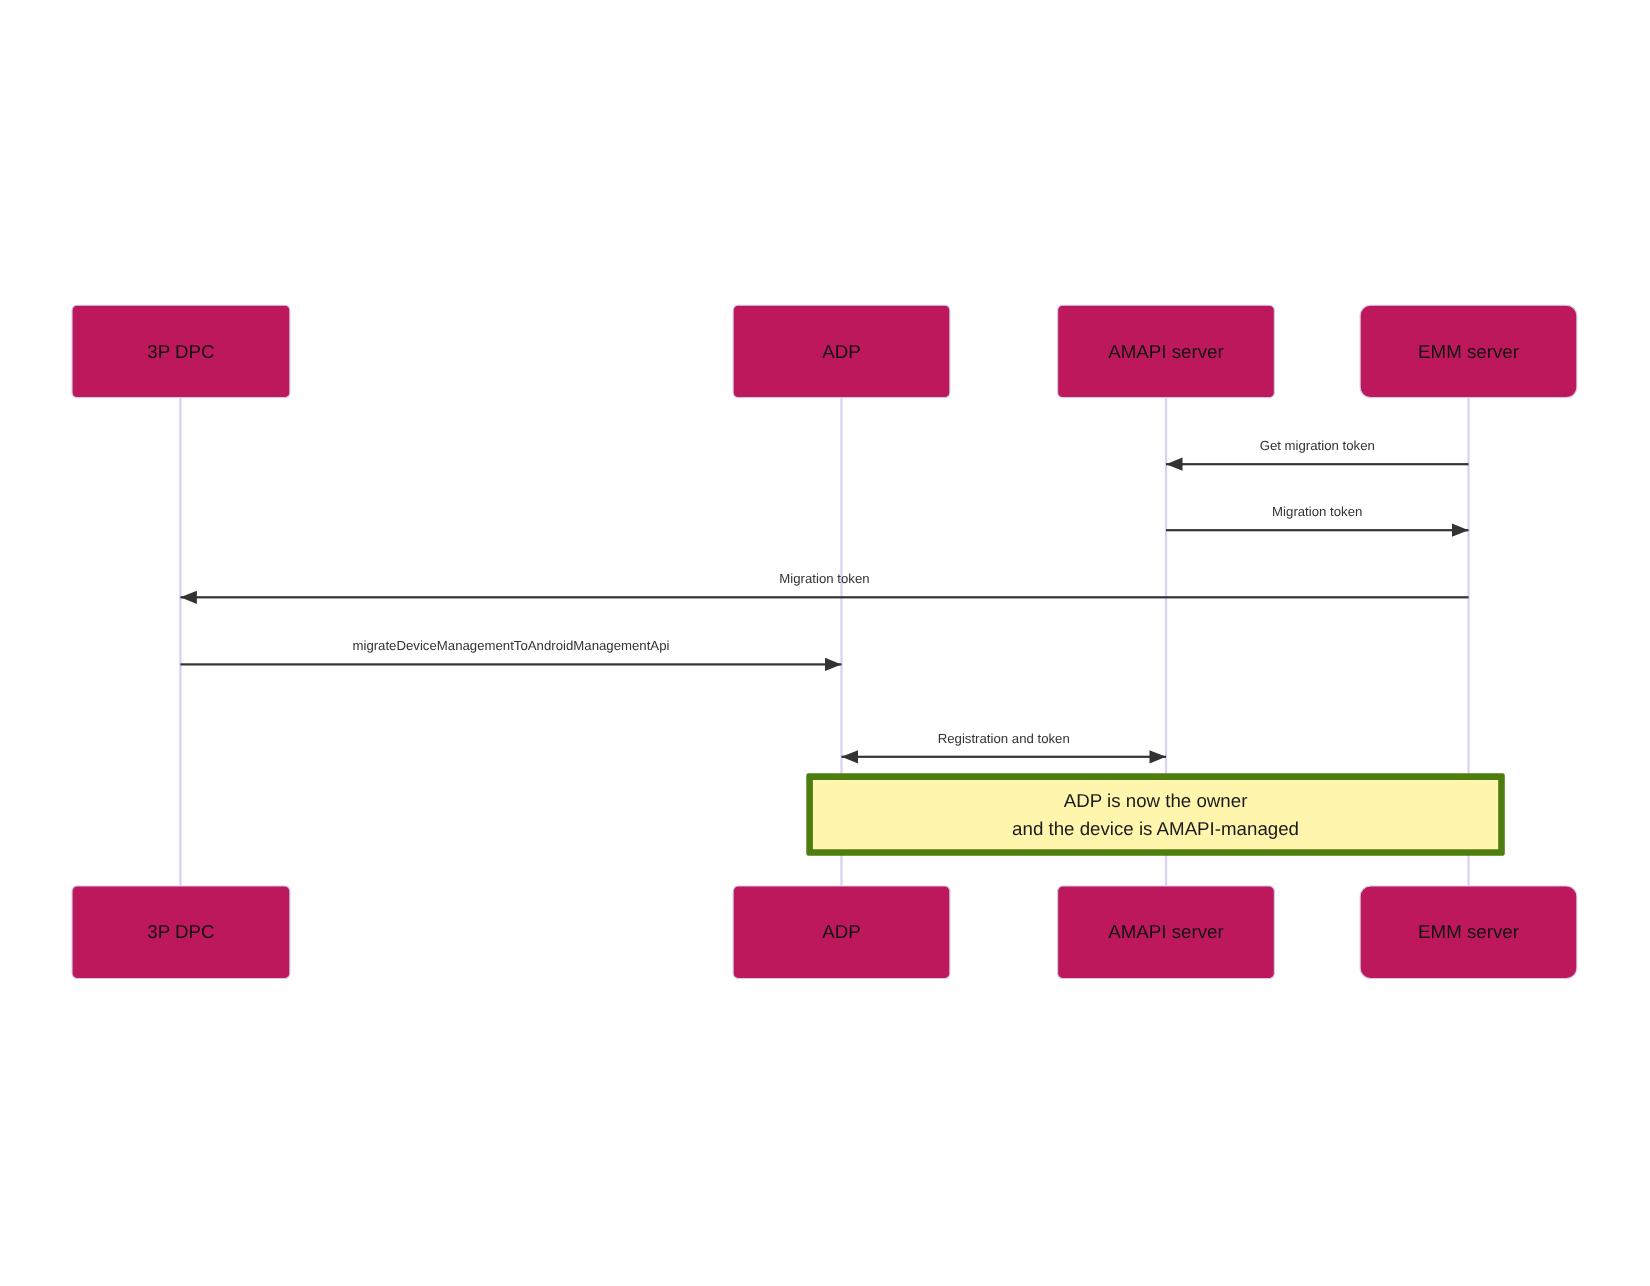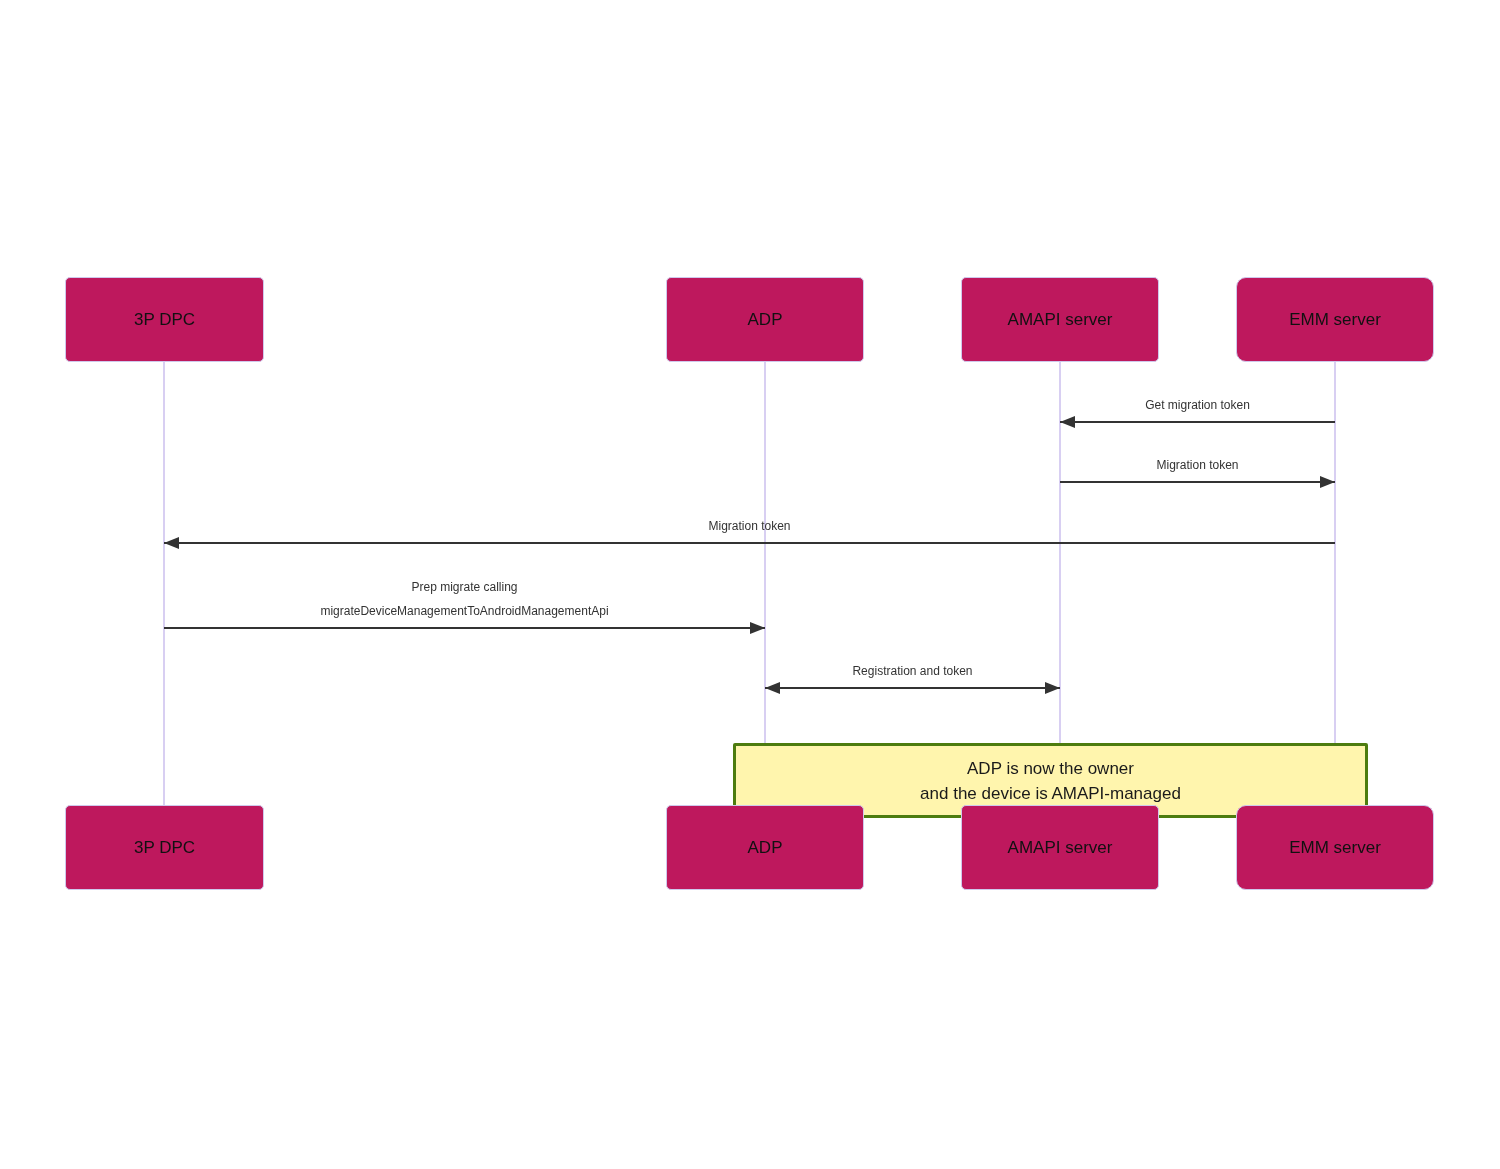--- a/index.html
+++ b/index.html
@@ -74,28 +74,27 @@
   .arrowhead.ah-left  { left: 0;  border-right: 15px solid #333333; }
   .arrowhead.ah-right { right: 0; border-left: 15px solid #333333; }
   
   .note {
     position: absolute;
     left: 733px;
     top: 703px;
     width: 635px;
     height: 75px;
     background: #fff5ad;
-    border: 3px solid #4d7c0f;
+    border: 6px solid #4d7c0f;
     border-radius: 2px;
     box-sizing: border-box;
     display: flex;
     flex-direction: column;
     align-items: center;
     justify-content: center;
-    margin-top: 40px;
   }
   .note div {
     font-size: 17px;
     line-height: 25px;
     color: #1a1a1a;
     text-align: center;
     white-space: nowrap;
   }
 </style>
 </head>
@@ -136,21 +135,20 @@
   </div>
 
   <div class="message" style="left:164px; top:514px; width:1171px;">
     <div class="msg-label">Migration token</div>
     <div class="msg-line">
       <span class="arrowhead ah-left"></span>
     </div>
   </div>
 
   <div class="message" style="left:164px; top:575px; width:601px;">
-    <div class="msg-label">Prep migrate calling</div>
     <div class="msg-label">migrateDeviceManagementToAndroidManagementApi</div>
     <div class="msg-line">
       <span class="arrowhead ah-right"></span>
     </div>
   </div>
 
   <div class="message" style="left:765px; top:659px; width:295px;">
     <div class="msg-label">Registration and token</div>
     <div class="msg-line">
       <span class="arrowhead ah-left"></span>

